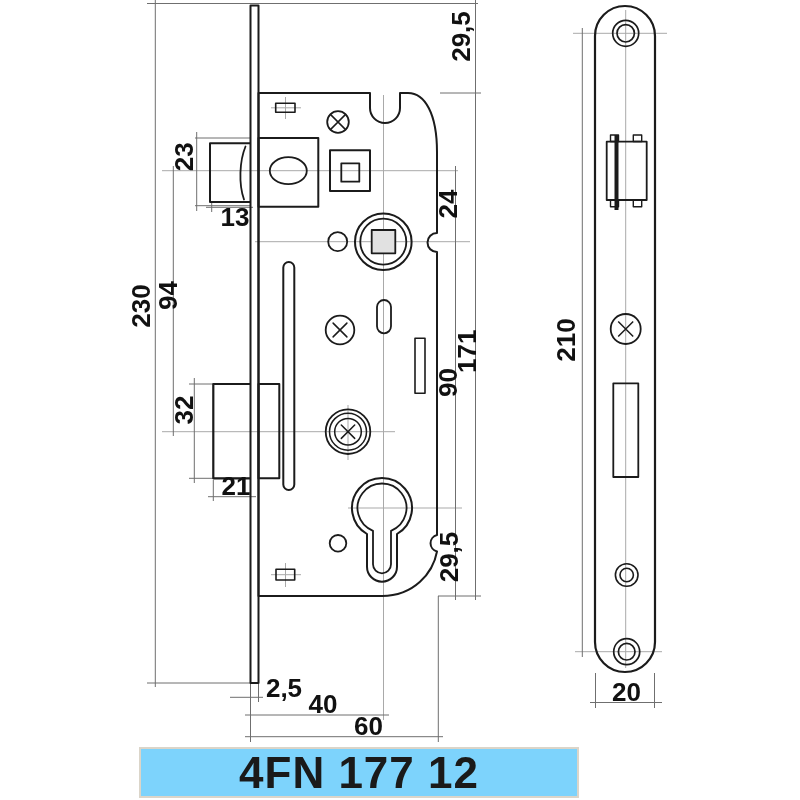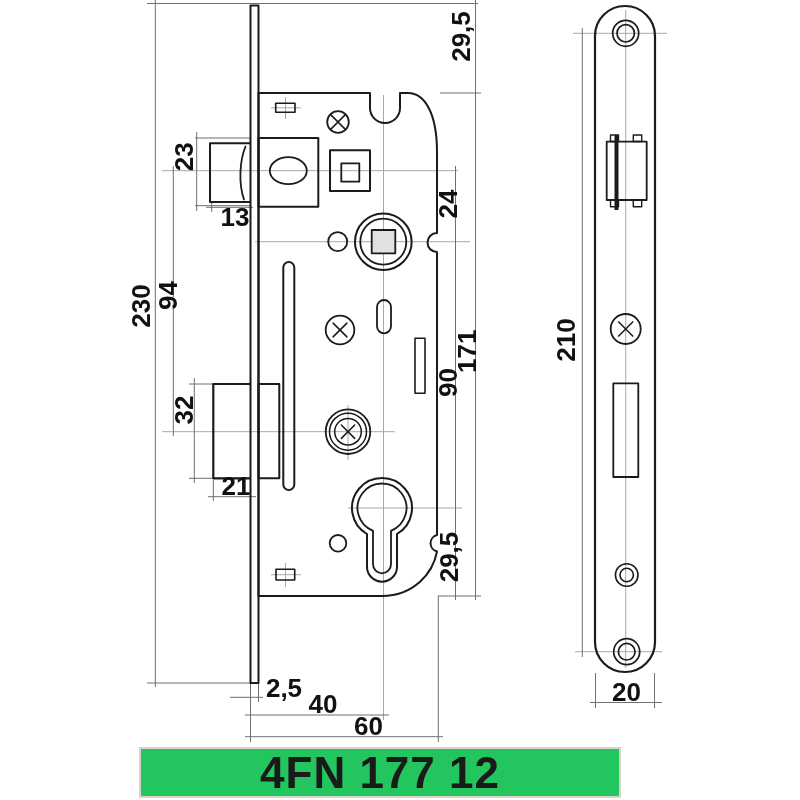--- a/index.html
+++ b/index.html
@@ -7,23 +7,23 @@
     position:relative;width:800px;height:800px;background:#ffffff;overflow:hidden;
     font-family:"Liberation Sans",sans-serif;
   }
   svg text.dim{
     font-family:"Liberation Sans",sans-serif;
     font-weight:bold;
     font-size:26px;
     fill:#111111;
   }
   .product-bar{
-    position:absolute;left:139px;top:747px;width:482px;height:51px;
+    position:absolute;left:139px;top:747px;width:440px;height:51px;
     box-sizing:border-box;
-    background:#22c55e;
+    background:#7dd3fc;
     border:2px solid #dbd5c9;
     display:flex;align-items:center;justify-content:center;
   }
   .product-bar span{
     font-family:"Liberation Sans",sans-serif;
     font-weight:bold;font-size:44px;color:#1a1a1a;letter-spacing:1px;
   }
 </style>
 </head>
 <body>

